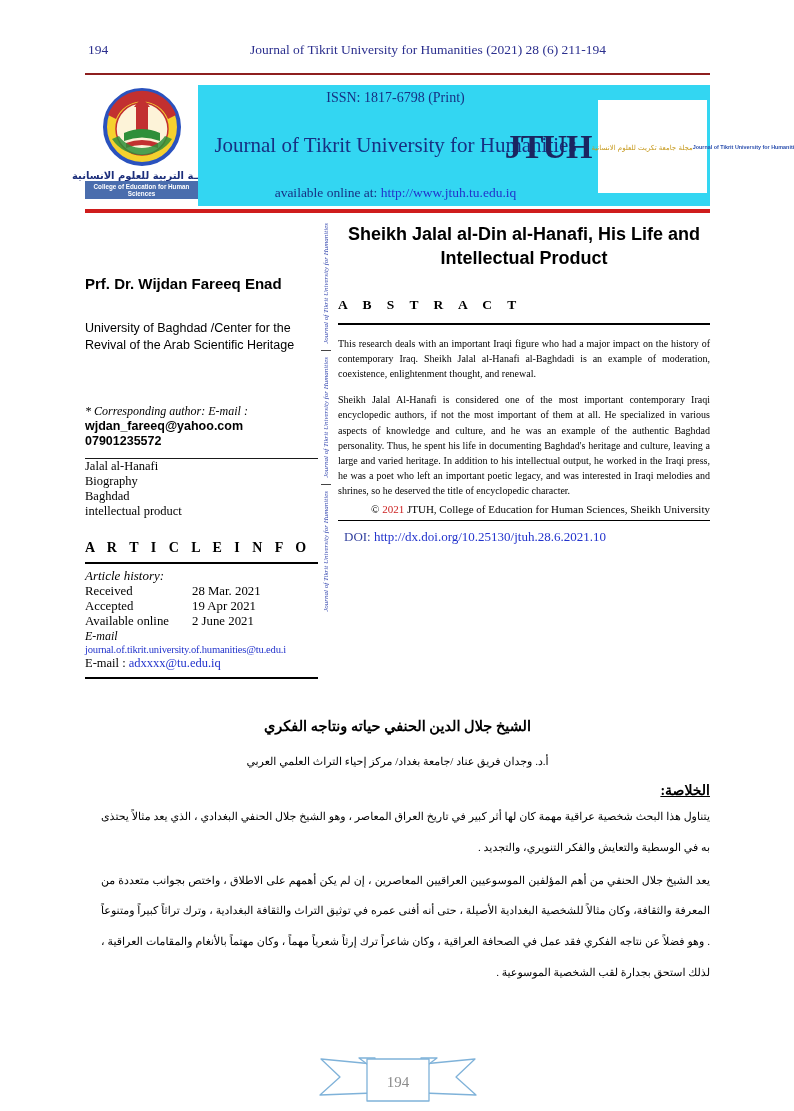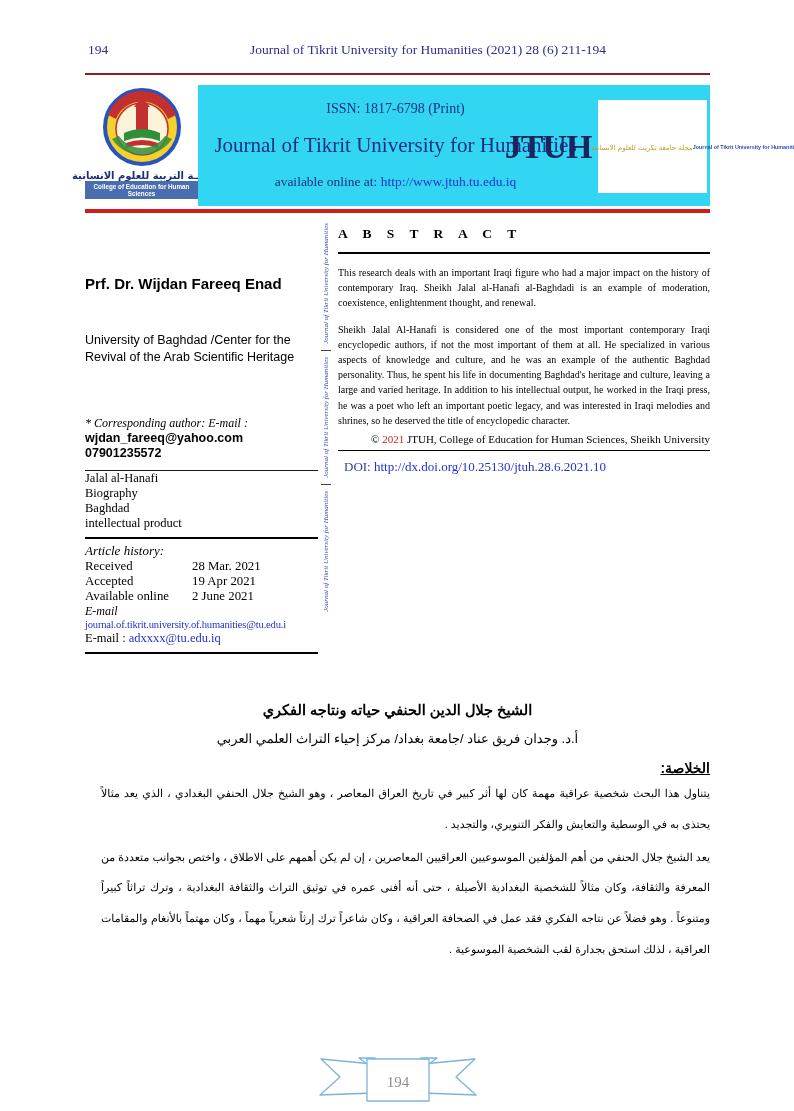--- a/index.html
+++ b/index.html
@@ -16,21 +16,21 @@
 
   
   .banner{position:absolute;top:85px;left:85px;width:625px;height:121px;display:flex;}
   .logo-left{width:113px;background:#fff;display:flex;flex-direction:column;align-items:center;justify-content:flex-start;}
   .logo-left .emblem{margin-top:2px;}
   .logo-left-ar{color:#1c2e7b;font-weight:bold;font-size:10px;white-space:nowrap;
     font-family:"DejaVu Sans",sans-serif;margin-top:1px;}
   .logo-left-en{background:#4a6dad;color:#fff;font-size:6.3px;width:100%;text-align:center;
     padding:2px 0;font-family:"Liberation Sans",sans-serif;font-weight:bold;}
   .banner-center{flex:1;background:#33d6f2;display:flex;flex-direction:column;align-items:center;
-    justify-content:center;gap:16px;color:#173083;}
+    justify-content:center;gap:27px;color:#173083;}
   .banner-center .issn{font-size:14px;}
   .banner-center .jtitle{font-size:21px;}
   .banner-center .avail{font-size:13.5px;}
   .banner-center .avail a,.link{color:#2233cc;cursor:pointer;}
   .banner-right{width:117px;background:#33d6f2;position:relative;}
   .jtuh-box{position:absolute;left:5px;right:3px;top:15px;bottom:13px;background:#fff;
     display:flex;flex-direction:row;align-items:center;justify-content:center;}
   .jtuh-acronym{font-family:"Liberation Serif",serif;font-weight:bold;font-size:34px;
     color:#1b2560;letter-spacing:-1px;line-height:1;}
   .jtuh-ar{font-size:7px;color:#c79a1e;font-family:"DejaVu Sans",sans-serif;margin-top:2px;white-space:nowrap;}
@@ -41,51 +41,51 @@
   .main{position:absolute;top:217px;left:85px;width:625px;display:flex;}
   .left-col{width:233px;}
   .side-strip{width:16px;display:flex;flex-direction:column;align-items:center;padding-top:6px;}
   .side-strip .vtext{writing-mode:vertical-rl;transform:rotate(180deg);font-style:italic;
     font-size:7px;color:#3a4cb1;white-space:nowrap;line-height:1;}
   .side-strip .tick{width:10px;height:1px;background:#444;margin:6px 0;}
   .right-col{flex:1;padding-left:4px;}
 
   
   .author-name{margin-top:58px;font-family:"Liberation Sans",sans-serif;font-weight:bold;font-size:15px;}
-  .affiliation{margin-top:40px;font-family:"Liberation Sans",sans-serif;font-size:12.5px;line-height:1.35;width:228px;}
+  .affiliation{margin-top:28px;font-family:"Liberation Sans",sans-serif;font-size:12.5px;line-height:1.35;width:228px;}
   .corr-label{margin-top:50px;font-style:italic;font-size:12px;}
   .corr-email,.corr-phone{font-family:"Liberation Sans",sans-serif;font-weight:bold;font-size:12.5px;line-height:1.2;}
   .rule-thin{border:none;border-top:1.6px solid #1a1a1a;margin:9px 0 0 0;width:100%;}
   .kw-label{margin-top:5px;font-style:italic;font-size:13px;}
   .kw-item{font-size:12.5px;line-height:1.2;}
   .article-info-heading{margin-top:21px;font-weight:bold;font-size:14px;letter-spacing:4.5px;}
   .rule-thick{border:none;border-top:2.2px solid #000;margin:6px 0 0 0;width:100%;}
   .history-label{margin-top:4px;font-style:italic;font-size:13px;}
   .history-row{display:flex;font-size:12.8px;line-height:1.18;}
   .history-row .hl{width:107px;}
   .email-label{font-style:italic;font-size:12px;}
   .journal-email{font-size:10.6px;letter-spacing:-0.2px;white-space:nowrap;}
   .email2-line{font-size:12.5px;margin-top:1px;}
 
   
   .art-title{margin-top:5px;text-align:center;font-family:"Liberation Sans",sans-serif;
     font-weight:bold;font-size:18px;line-height:1.35;}
-  .abstract-heading{margin-top:9px;font-weight:600;font-size:13.5px;letter-spacing:6px;}
+  .abstract-heading{margin-top:26px;font-weight:600;font-size:13.5px;letter-spacing:6px;}
   .abstract-rule{border:none;border-top:2px solid #000;margin:10px 0 0 0;}
   .abs-p{font-size:10px;text-align:justify;line-height:1.52;margin:11px 0 0 0;}
   .copyright{margin-top:5px;text-align:right;font-size:11px;}
   .copyright .year{color:#cc2222;text-align:right;}
   .copy-rule{border:none;border-top:1.6px solid #000;margin:5px 0 0 0;}
   .doi-line{margin-top:8px;font-size:13px;color:#33419e;padding-left:6px;}
 
   
-  .arabic{position:absolute;top:702px;left:85px;width:625px;direction:rtl;
-    font-family:Liberation Sans, sans-serif;}
+  .arabic{position:absolute;top:718px;left:85px;width:625px;direction:rtl;
+    font-family:Liberation Serif, serif;}
   .ar-title{text-align:center;font-weight:bold;font-size:14.5px;}
-  .ar-author{text-align:center;font-size:13px;margin-top:13px;}
+  .ar-author{text-align:center;font-size:11px;margin-top:20px;}
   .ar-heading{font-weight:bold;font-size:14px;text-decoration:underline;margin-top:14px;}
   .ar-p{font-size:11px;text-align:justify;line-height:2.8;margin:2px 0 0 16px;}
 
   
   .footer-ribbon{position:absolute;left:307px;top:1050px;}
   .ribbon-num{position:absolute;left:0;top:0;width:182px;height:58px;display:flex;
     align-items:center;justify-content:center;color:#8c8c8c;font-size:15px;padding-top:6px;box-sizing:border-box;}
 </style>
 </head>
 <body>
@@ -137,20 +137,21 @@
     <div class="corr-label">* Corresponding author: E-mail :</div>
     <div class="corr-email">wjdan_fareeq@yahoo.com</div>
     <div class="corr-phone">07901235572</div>
 
     <hr class="rule-thin">
     <div class="kw-item">Jalal al-Hanafi</div>
     <div class="kw-item">Biography</div>
     <div class="kw-item">Baghdad</div>
     <div class="kw-item">intellectual product</div>
 
+    <div class="article-info-heading">A R T I C L E   I N F O</div>
     <hr class="rule-thick">
     <div class="history-label">Article history:</div>
 
     <div class="history-row">
       <span class="hl">Received</span>
       <span>28 Mar. 2021</span>
     </div>
     <div class="history-row">
       <span class="hl">Accepted</span>
       <span>19 Apr 2021</span>
@@ -172,20 +173,21 @@
 
   <div class="side-strip">
     <span class="vtext">Journal of Tikrit University for Humanities</span>
     <span class="tick"></span>
     <span class="vtext">Journal of Tikrit University for Humanities</span>
     <span class="tick"></span>
     <span class="vtext">Journal of Tikrit University for Humanities</span>
   </div>
 
   <div class="right-col">
+    <div class="art-title">Sheikh Jalal al-Din al-Hanafi, His Life and Intellectual Product</div>
     <div class="abstract-heading">A B S T R A C T</div>
     <hr class="abstract-rule">
     <p class="abs-p">This research deals with an important Iraqi figure who had a major impact on the history of contemporary Iraq. Sheikh Jalal al-Hanafi al-Baghdadi is an example of moderation, coexistence, enlightenment thought, and renewal.</p>
     <p class="abs-p">Sheikh Jalal Al-Hanafi is considered one of the most important contemporary Iraqi encyclopedic authors, if not the most important of them at all. He specialized in various aspects of knowledge and culture, and he was an example of the authentic Baghdad personality. Thus, he spent his life in documenting Baghdad's heritage and culture, leaving a large and varied heritage. In addition to his intellectual output, he worked in the Iraqi press, he was a poet who left an important poetic legacy, and was interested in Iraqi melodies and shrines, so he deserved the title of encyclopedic character.</p>
     <div class="copyright">
       <span>© </span><span class="year">2021</span><span> JTUH, College of Education for Human Sciences, Sheikh University</span>
     </div>
     <hr class="copy-rule">
     <div class="doi-line">
       <span>DOI: </span><a class="link">http://dx.doi.org/10.25130/jtuh.28.6.2021.10</a>

